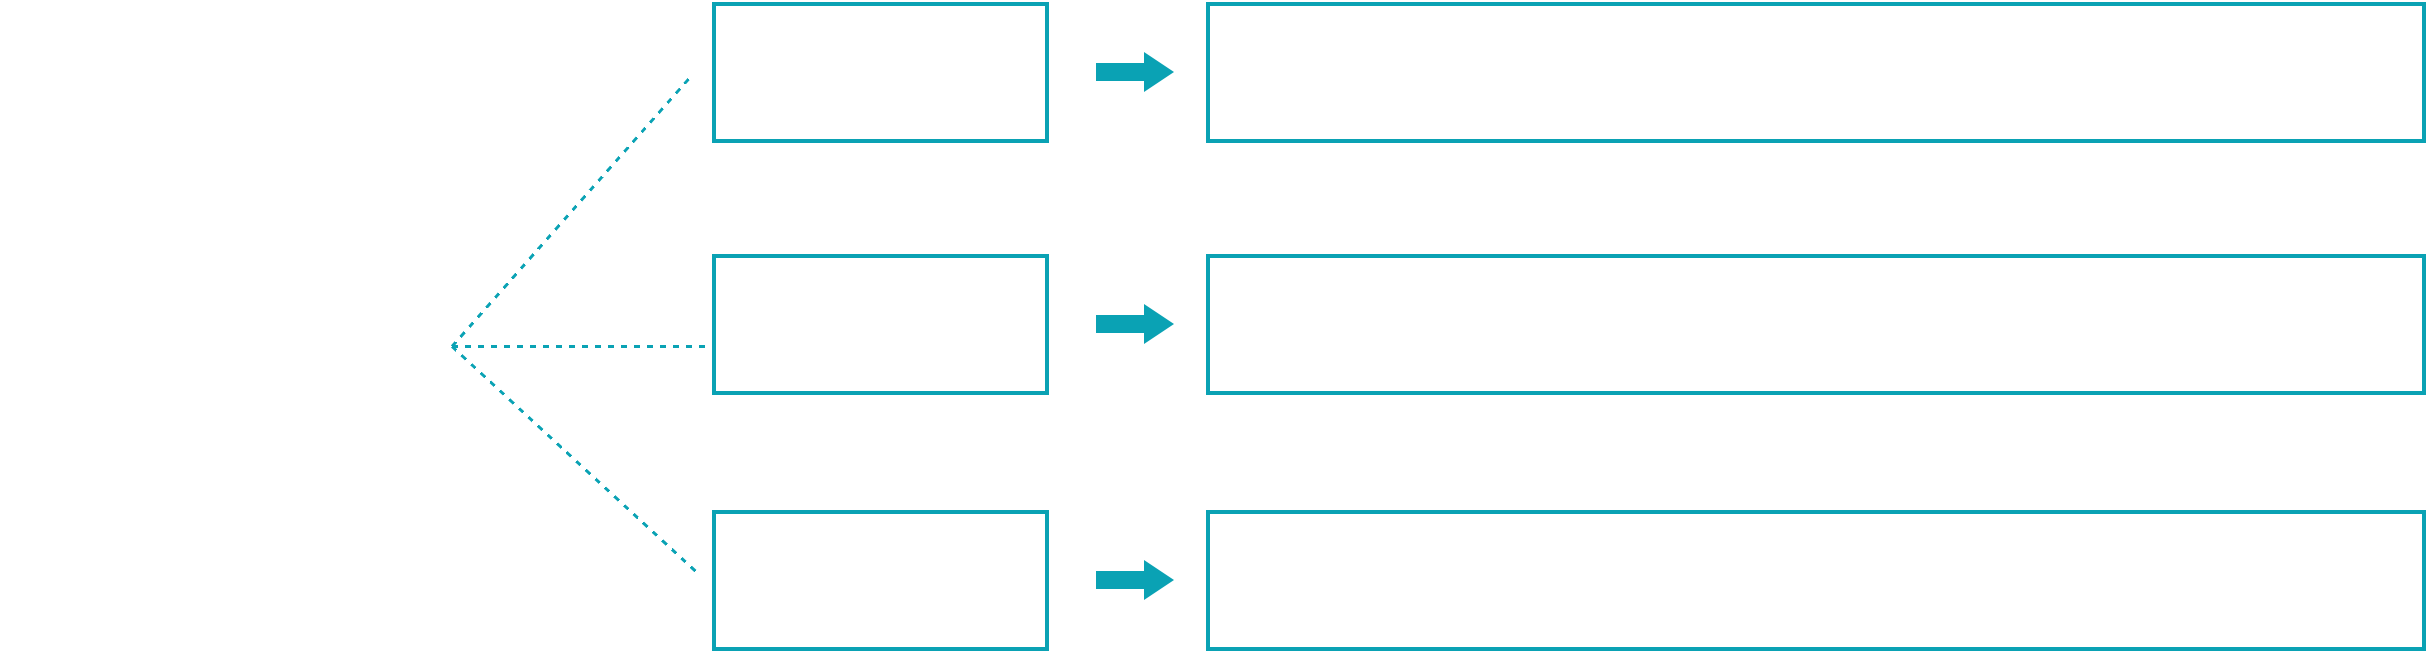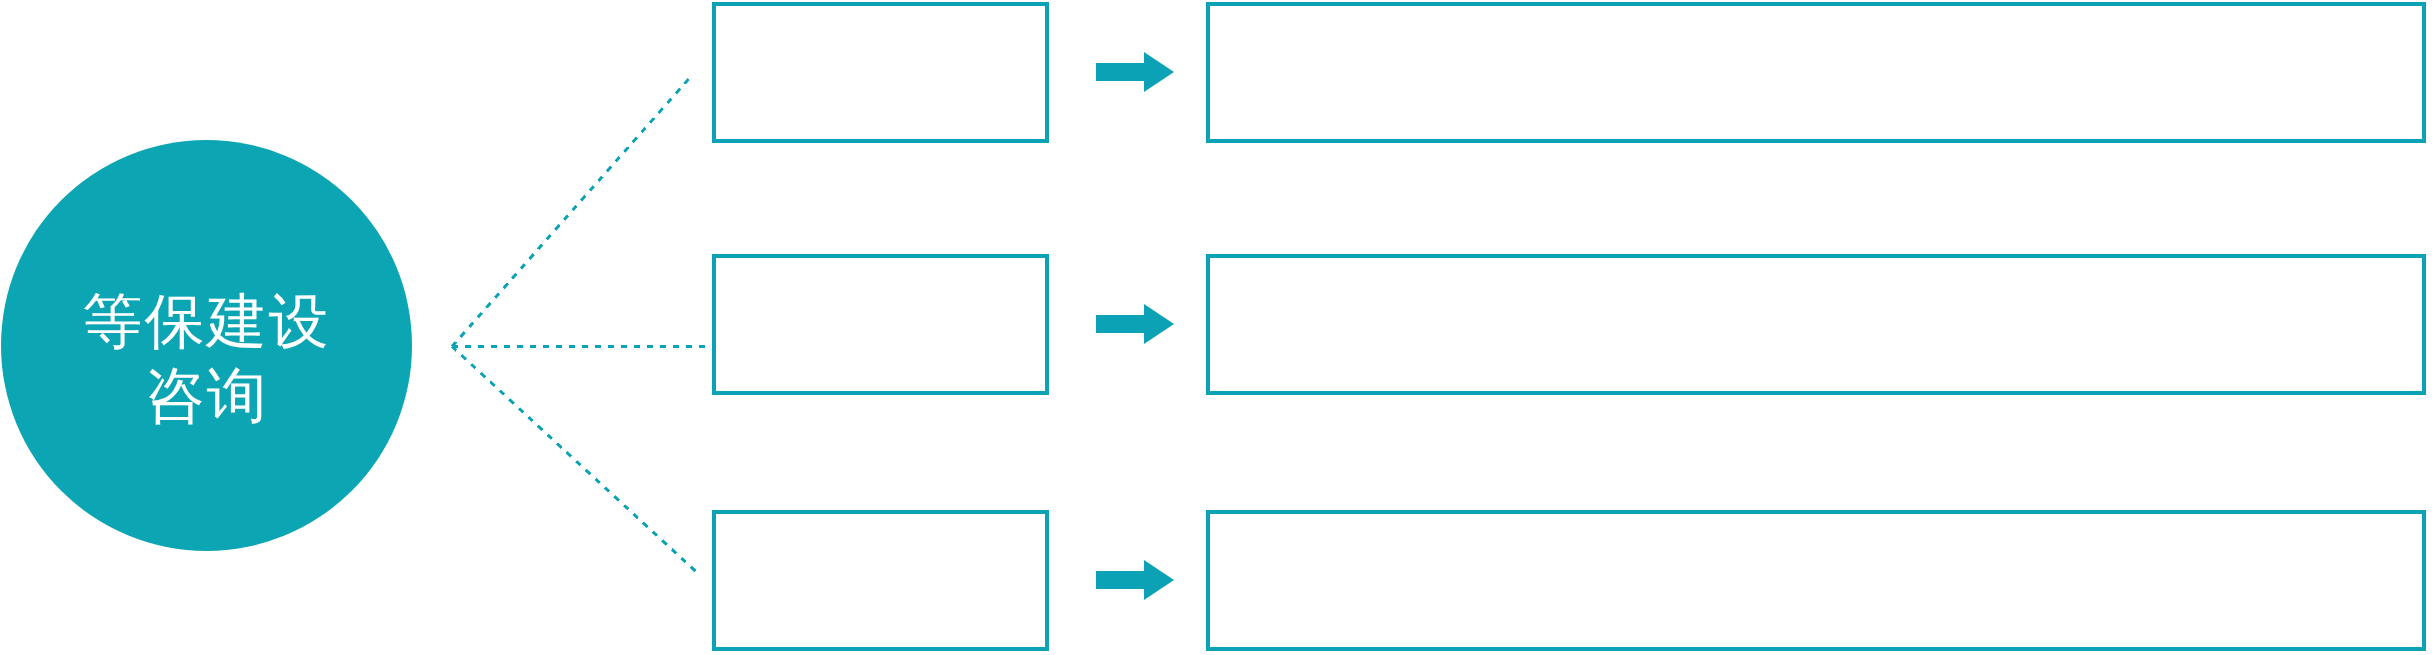--- a/index.html
+++ b/index.html
@@ -107,26 +107,20 @@
     width: 78px;
     height: 40px;
     color: var(--accent, #0aa2b4);
   }
 </style>
 </head>
 <body>
 
 <div class="canvas">
 
-  <div class="circle">
-    <div class="circle-label">
-      <span>等保建设</span>
-      <span>咨询</span>
-    </div>
-  </div>
 
   <div class="ray ray-top"></div>
   <div class="ray ray-mid"></div>
   <div class="ray ray-bottom"></div>
 
   <div class="row row-0">
     <div class="small-box">
       <span></span>
     </div>
     <svg class="arrow" viewBox="0 0 78 40" xmlns="http://www.w3.org/2000/svg">

